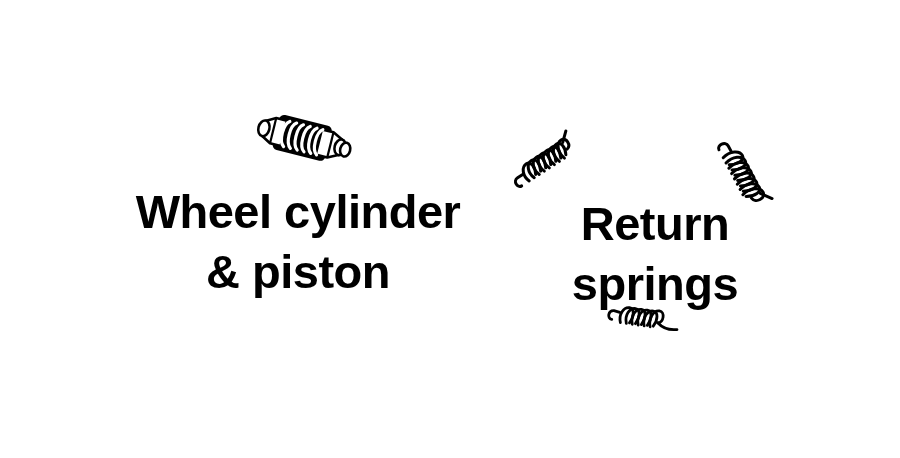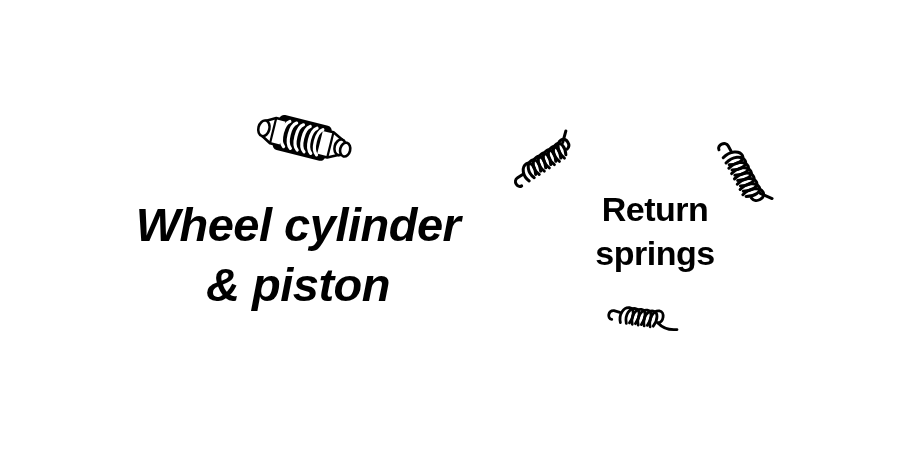--- a/index.html
+++ b/index.html
@@ -25,30 +25,29 @@
     font-weight: bold;
     color: #000000;
     text-align: center;
     line-height: 1.28;
     letter-spacing: -0.5px;
     white-space: pre-line;
     user-select: none;
   }
   #label-wheel-cylinder {
     left: 88px;
-    top: 195px;
+    top: 182px;
     width: 420px;
     font-size: 47px;
-    font-style: italic;
   }
   #label-return-springs {
     left: 540px;
-    top: 188px;
+    top: 194px;
     width: 230px;
-    font-size: 34px;
+    font-size: 47px;
   }
   .part {
     position: absolute;
   }
   #wheel-cylinder-icon {
     left: 252px;
     top: 108px;
     width: 100px;
     height: 70px;
   }

